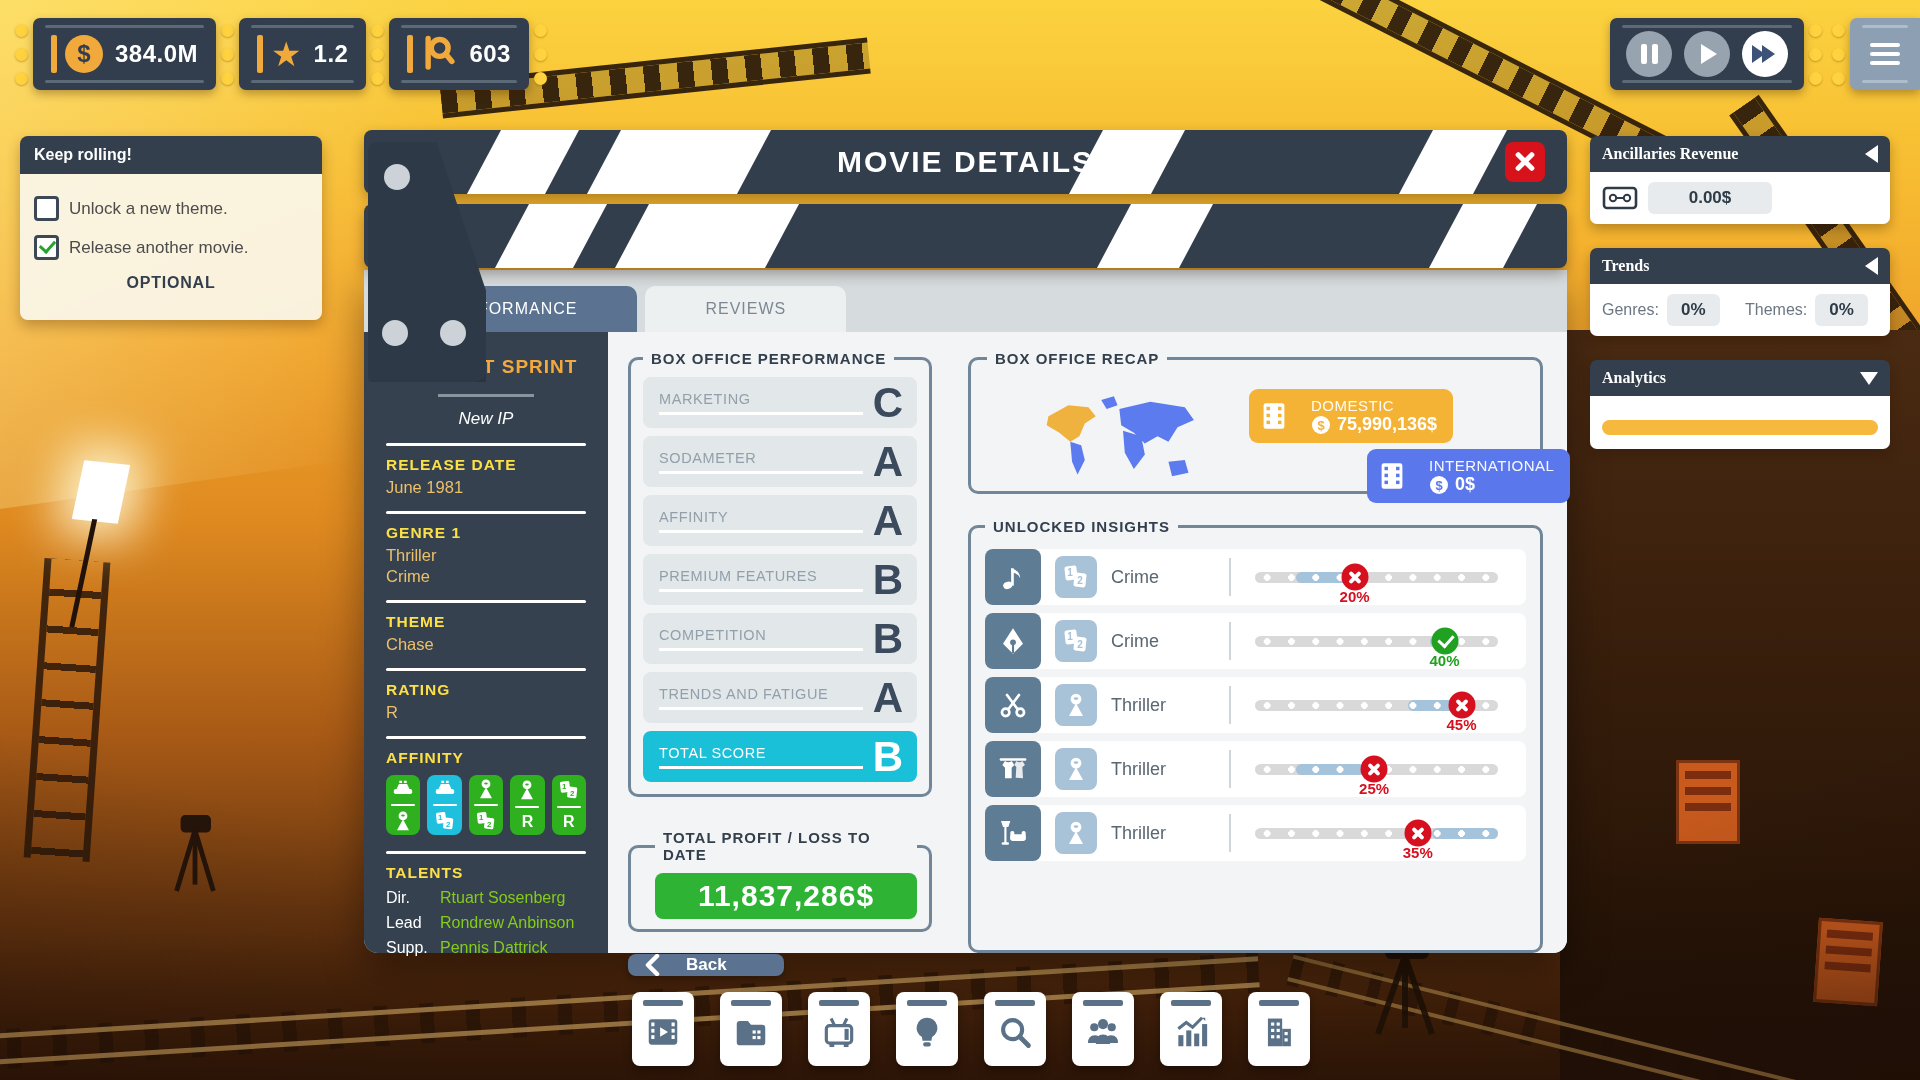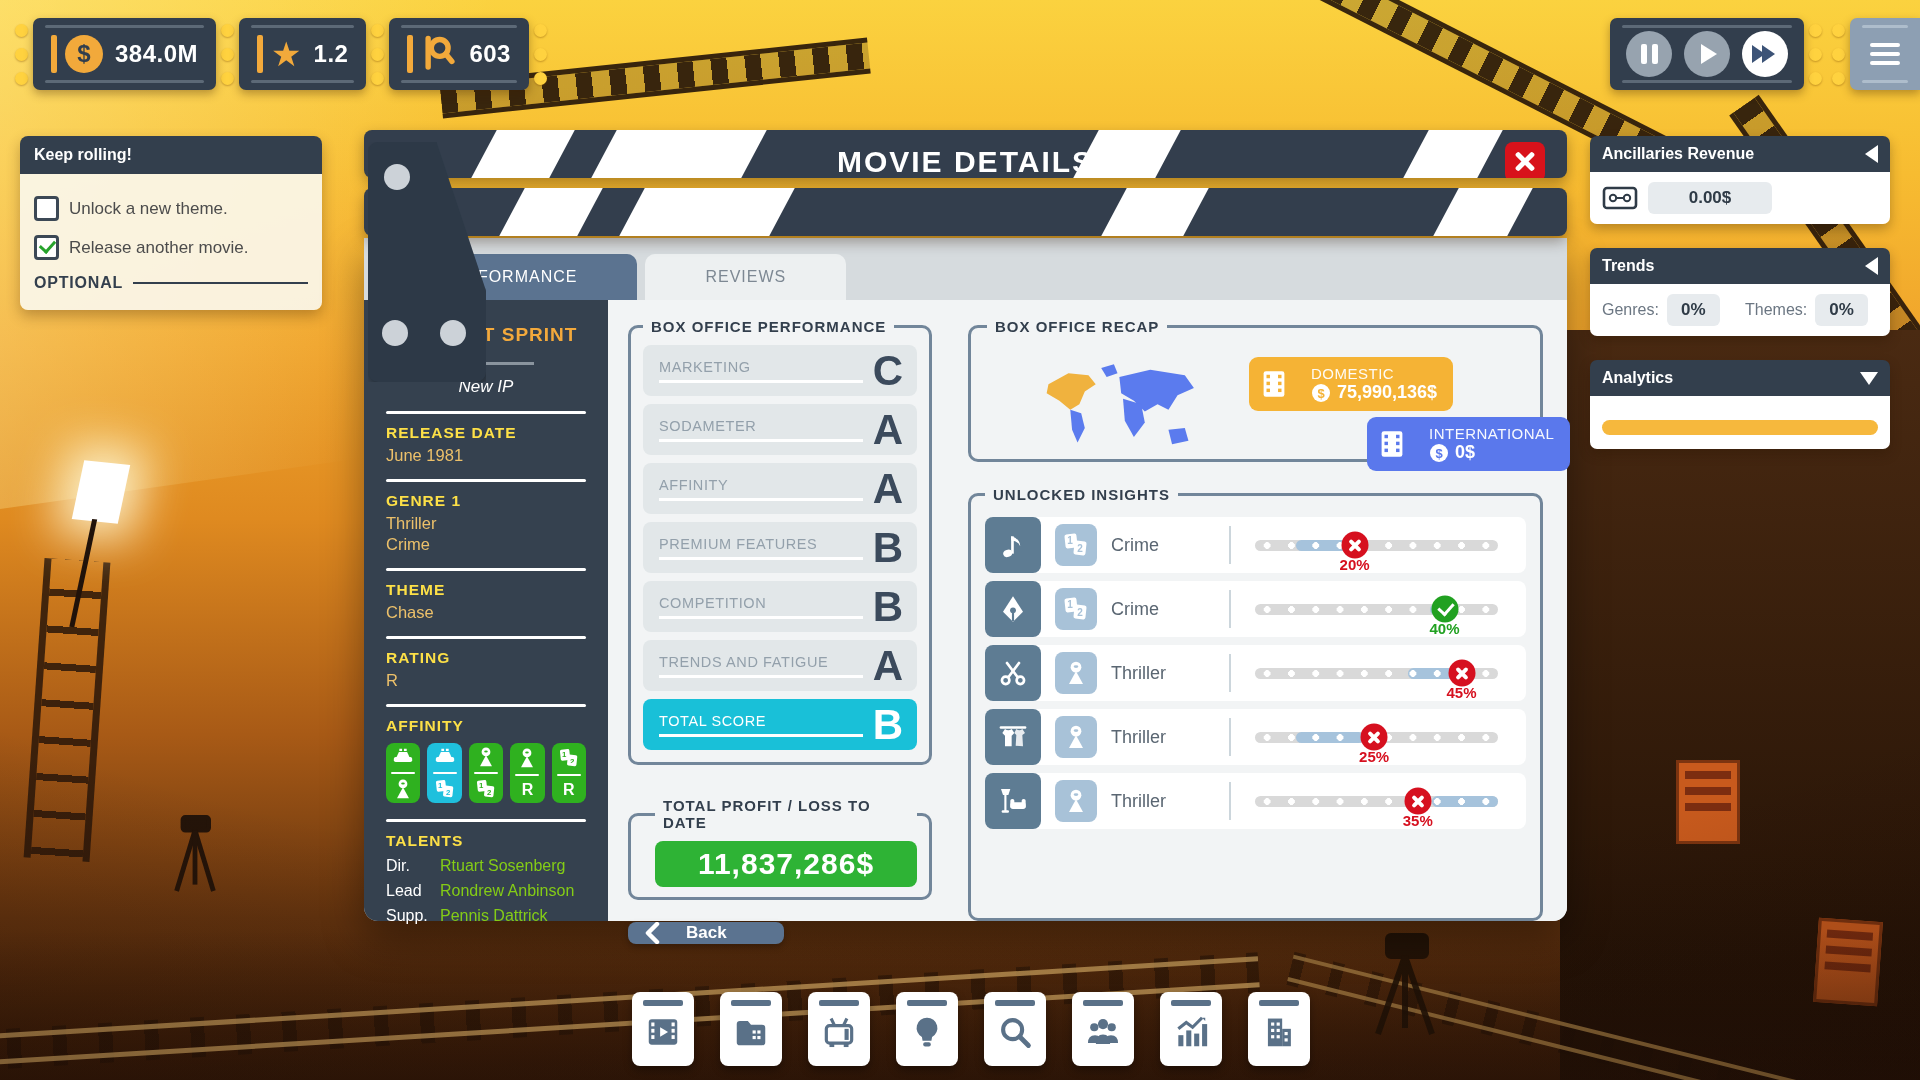--- a/index.html
+++ b/index.html
@@ -76,27 +76,27 @@
   .quest{position:absolute;left:20px;top:136px;width:302px;border-radius:8px;overflow:hidden;box-shadow:0 6px 14px rgba(60,25,0,.3);}
   .quest-h{background:#333f4d;color:#fff;font-weight:bold;font-size:16px;padding:10px 14px;}
   .quest-b{background:rgba(250,246,233,.93);padding:12px 14px 14px;}
   .task{display:flex;align-items:center;gap:10px;margin:10px 0 14px;color:#4c4c4c;font-size:17px;}
   .cb{width:19px;height:19px;border:3px solid #3c4855;border-radius:4px;background:#fff;position:relative;flex:none;}
   .cb.checked::after{content:"";position:absolute;left:3px;top:2px;width:12px;height:7px;
     border-left:3px solid #27a32c;border-bottom:3px solid #27a32c;transform:rotate(-48deg);}
   .cb.failed{border-color:#8f1f1f;}
   .cb.failed::before,.cb.failed::after{content:"";position:absolute;left:-3px;top:6px;width:24px;height:4px;background:#c52531;border-radius:2px;}
   .cb.failed::before{transform:rotate(42deg);} .cb.failed::after{transform:rotate(-42deg);}
-  .optional{display:flex;align-items:center;gap:10px;margin:6px 0 4px;}
+  .optional{display:flex;align-items:center;gap:10px;margin:6px 0 4px;flex-direction:column;}
   .optional span{font-weight:bold;font-size:16px;color:#333f4d;letter-spacing:.8px;}
   .optional i{flex:1;height:2px;background:#333f4d;}
   .task.failed-t{color:#cf3535;margin-bottom:4px;}
   
   .modal{position:absolute;left:364px;top:130px;width:1203px;}
-  .bar{position:relative;height:48px;background:#333e4d;border-radius:8px;overflow:hidden;box-shadow:0 6px 14px rgba(40,20,0,.35);}
+  .bar{position:relative;height:64px;background:#333e4d;border-radius:8px;overflow:hidden;box-shadow:0 6px 14px rgba(40,20,0,.35);}
   .bar.b2{margin-top:10px;border-radius:8px;}
   .stripe{position:absolute;top:-8px;bottom:-8px;background:#fff;transform:skewX(-28deg);}
   .clapper{position:relative;}
   .hinge{position:absolute;left:4px;top:12px;width:118px;height:240px;background:#2d3947;z-index:3;border-radius:10px;
     clip-path:polygon(0 0,58% 0,100% 62%,100% 100%,0 100%);box-shadow:2px 3px 6px rgba(0,0,0,.3);}
   .rivet{position:absolute;width:26px;height:26px;border-radius:50%;background:#ccd2d8;}
   .modal-title{position:absolute;left:0;right:0;top:0;height:64px;display:flex;align-items:center;justify-content:center;
     color:#fff;font-weight:bold;font-size:30px;letter-spacing:2px;z-index:2;}
   .close{position:absolute;right:22px;top:12px;width:40px;height:40px;background:#d8121b;border-radius:8px;z-index:4;
     border:none;cursor:pointer;}
@@ -171,21 +171,21 @@
   .marker.fail{background:#d6101f;}
   .marker.pass{background:#21a121;}
   .marker.fail::before,.marker.fail::after{content:"";position:absolute;left:6px;top:11.5px;width:15px;height:4px;background:#fff;border-radius:2px;}
   .marker.fail::before{transform:rotate(45deg);} .marker.fail::after{transform:rotate(-45deg);}
   .marker.pass::after{content:"";position:absolute;left:7px;top:7px;width:12px;height:7px;border-left:3.5px solid #fff;border-bottom:3.5px solid #fff;transform:rotate(-48deg);}
   .pct{position:absolute;top:16px;left:var(--mark);transform:translateX(-50%);font-weight:bold;font-size:15px;}
   .pct.fail{color:#d6101f;} .pct.pass{color:#21a121;}
   
   .side{position:absolute;right:30px;top:136px;width:300px;}
   .spanel{margin-bottom:24px;border-radius:7px;overflow:hidden;box-shadow:0 5px 12px rgba(40,20,0,.3);}
-  .sph{background:#333f4d;color:#fff;font-weight:bold;font-size:16px;padding:9px 12px;display:flex;align-items:center;justify-content:space-between;cursor:pointer;}
+  .sph{background:#333f4d;color:#fff;font-weight:bold;font-size:16px;padding:9px 12px;display:flex;align-items:center;justify-content:space-between;cursor:pointer;font-family:Liberation Serif, serif;}
   .tri-l{width:0;height:0;border-top:9px solid transparent;border-bottom:9px solid transparent;border-right:13px solid #fff;}
   .tri-d{width:0;height:0;border-left:9px solid transparent;border-right:9px solid transparent;border-top:13px solid #fff;}
   .spb{background:#fff;padding:10px 12px;display:flex;align-items:center;gap:10px;}
   .pill{background:#e7ebee;border-radius:6px;font-weight:bold;color:#2f3b47;font-size:17px;padding:6px 14px;text-align:center;}
   .tr-group{display:flex;align-items:center;gap:8px;flex:1;}
   .tr-lab{color:#6b7682;font-size:16px;}
   .an-body{background:#fff;padding:12px 12px 14px;}
   .an-task{display:flex;gap:12px;align-items:flex-start;}
   .an-tile{width:46px;height:46px;background:#e8ecef;border-radius:6px;flex:none;display:flex;align-items:center;justify-content:center;}
   .an-text{color:#55606b;font-size:16px;line-height:1.3;padding-top:2px;}

